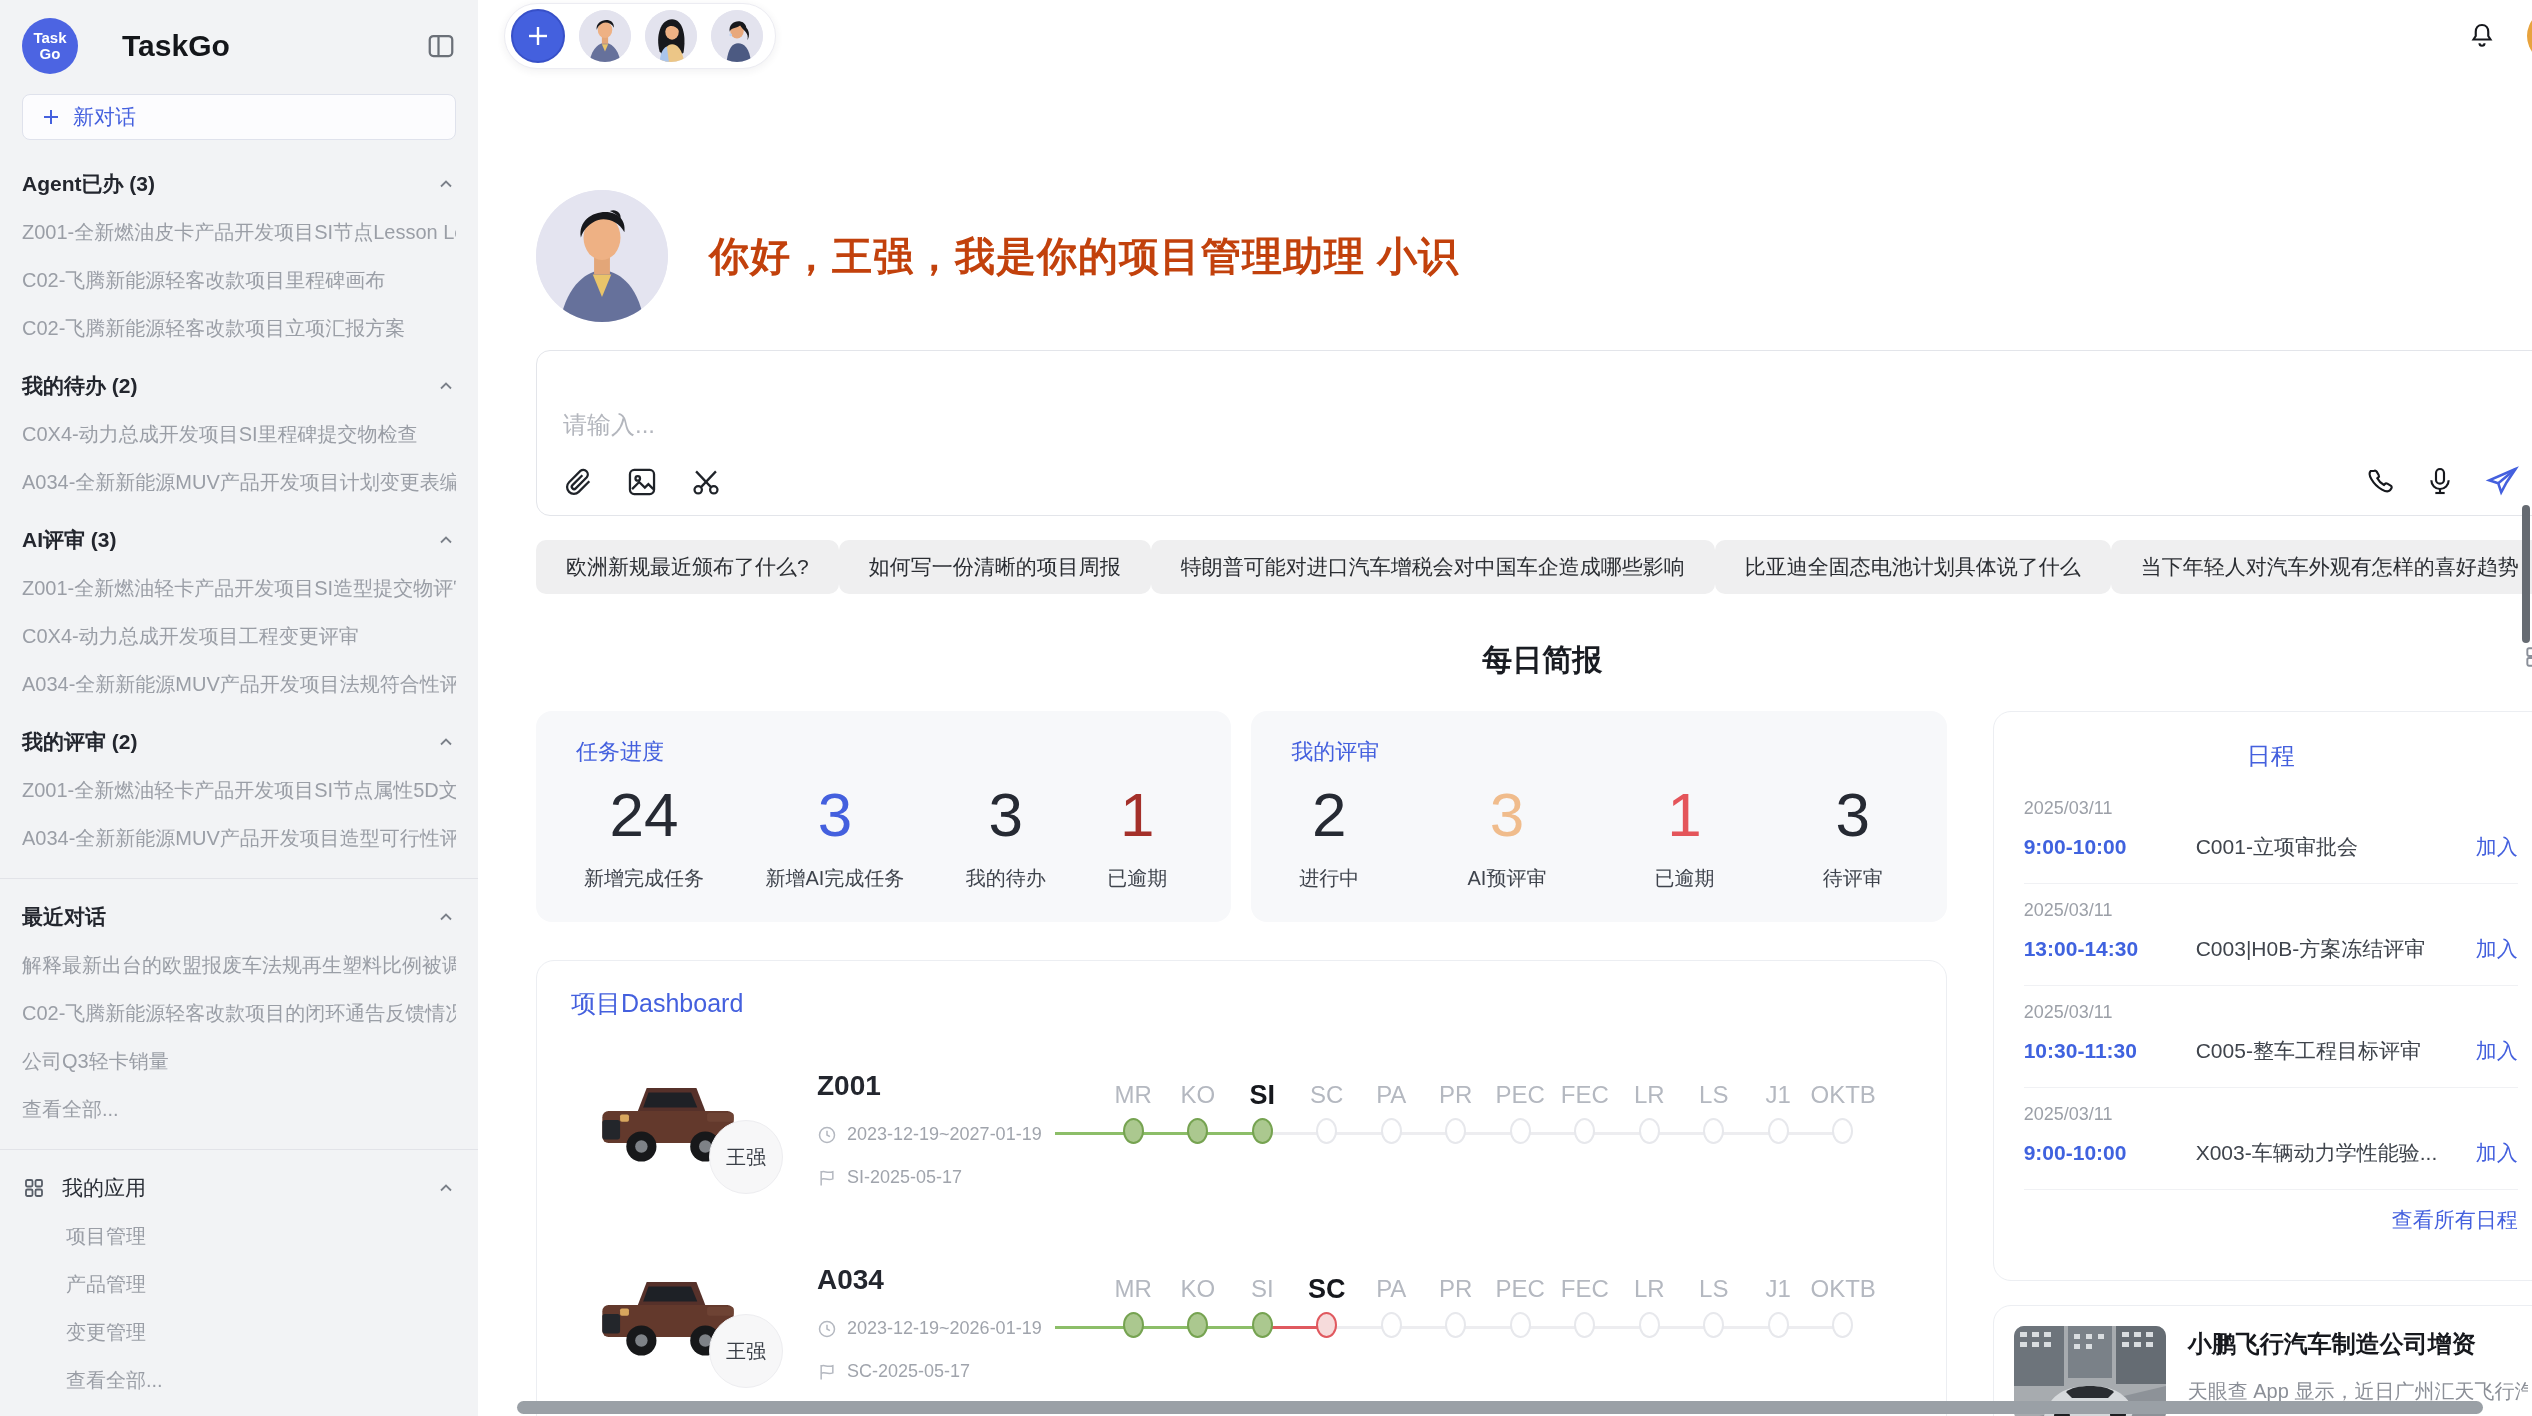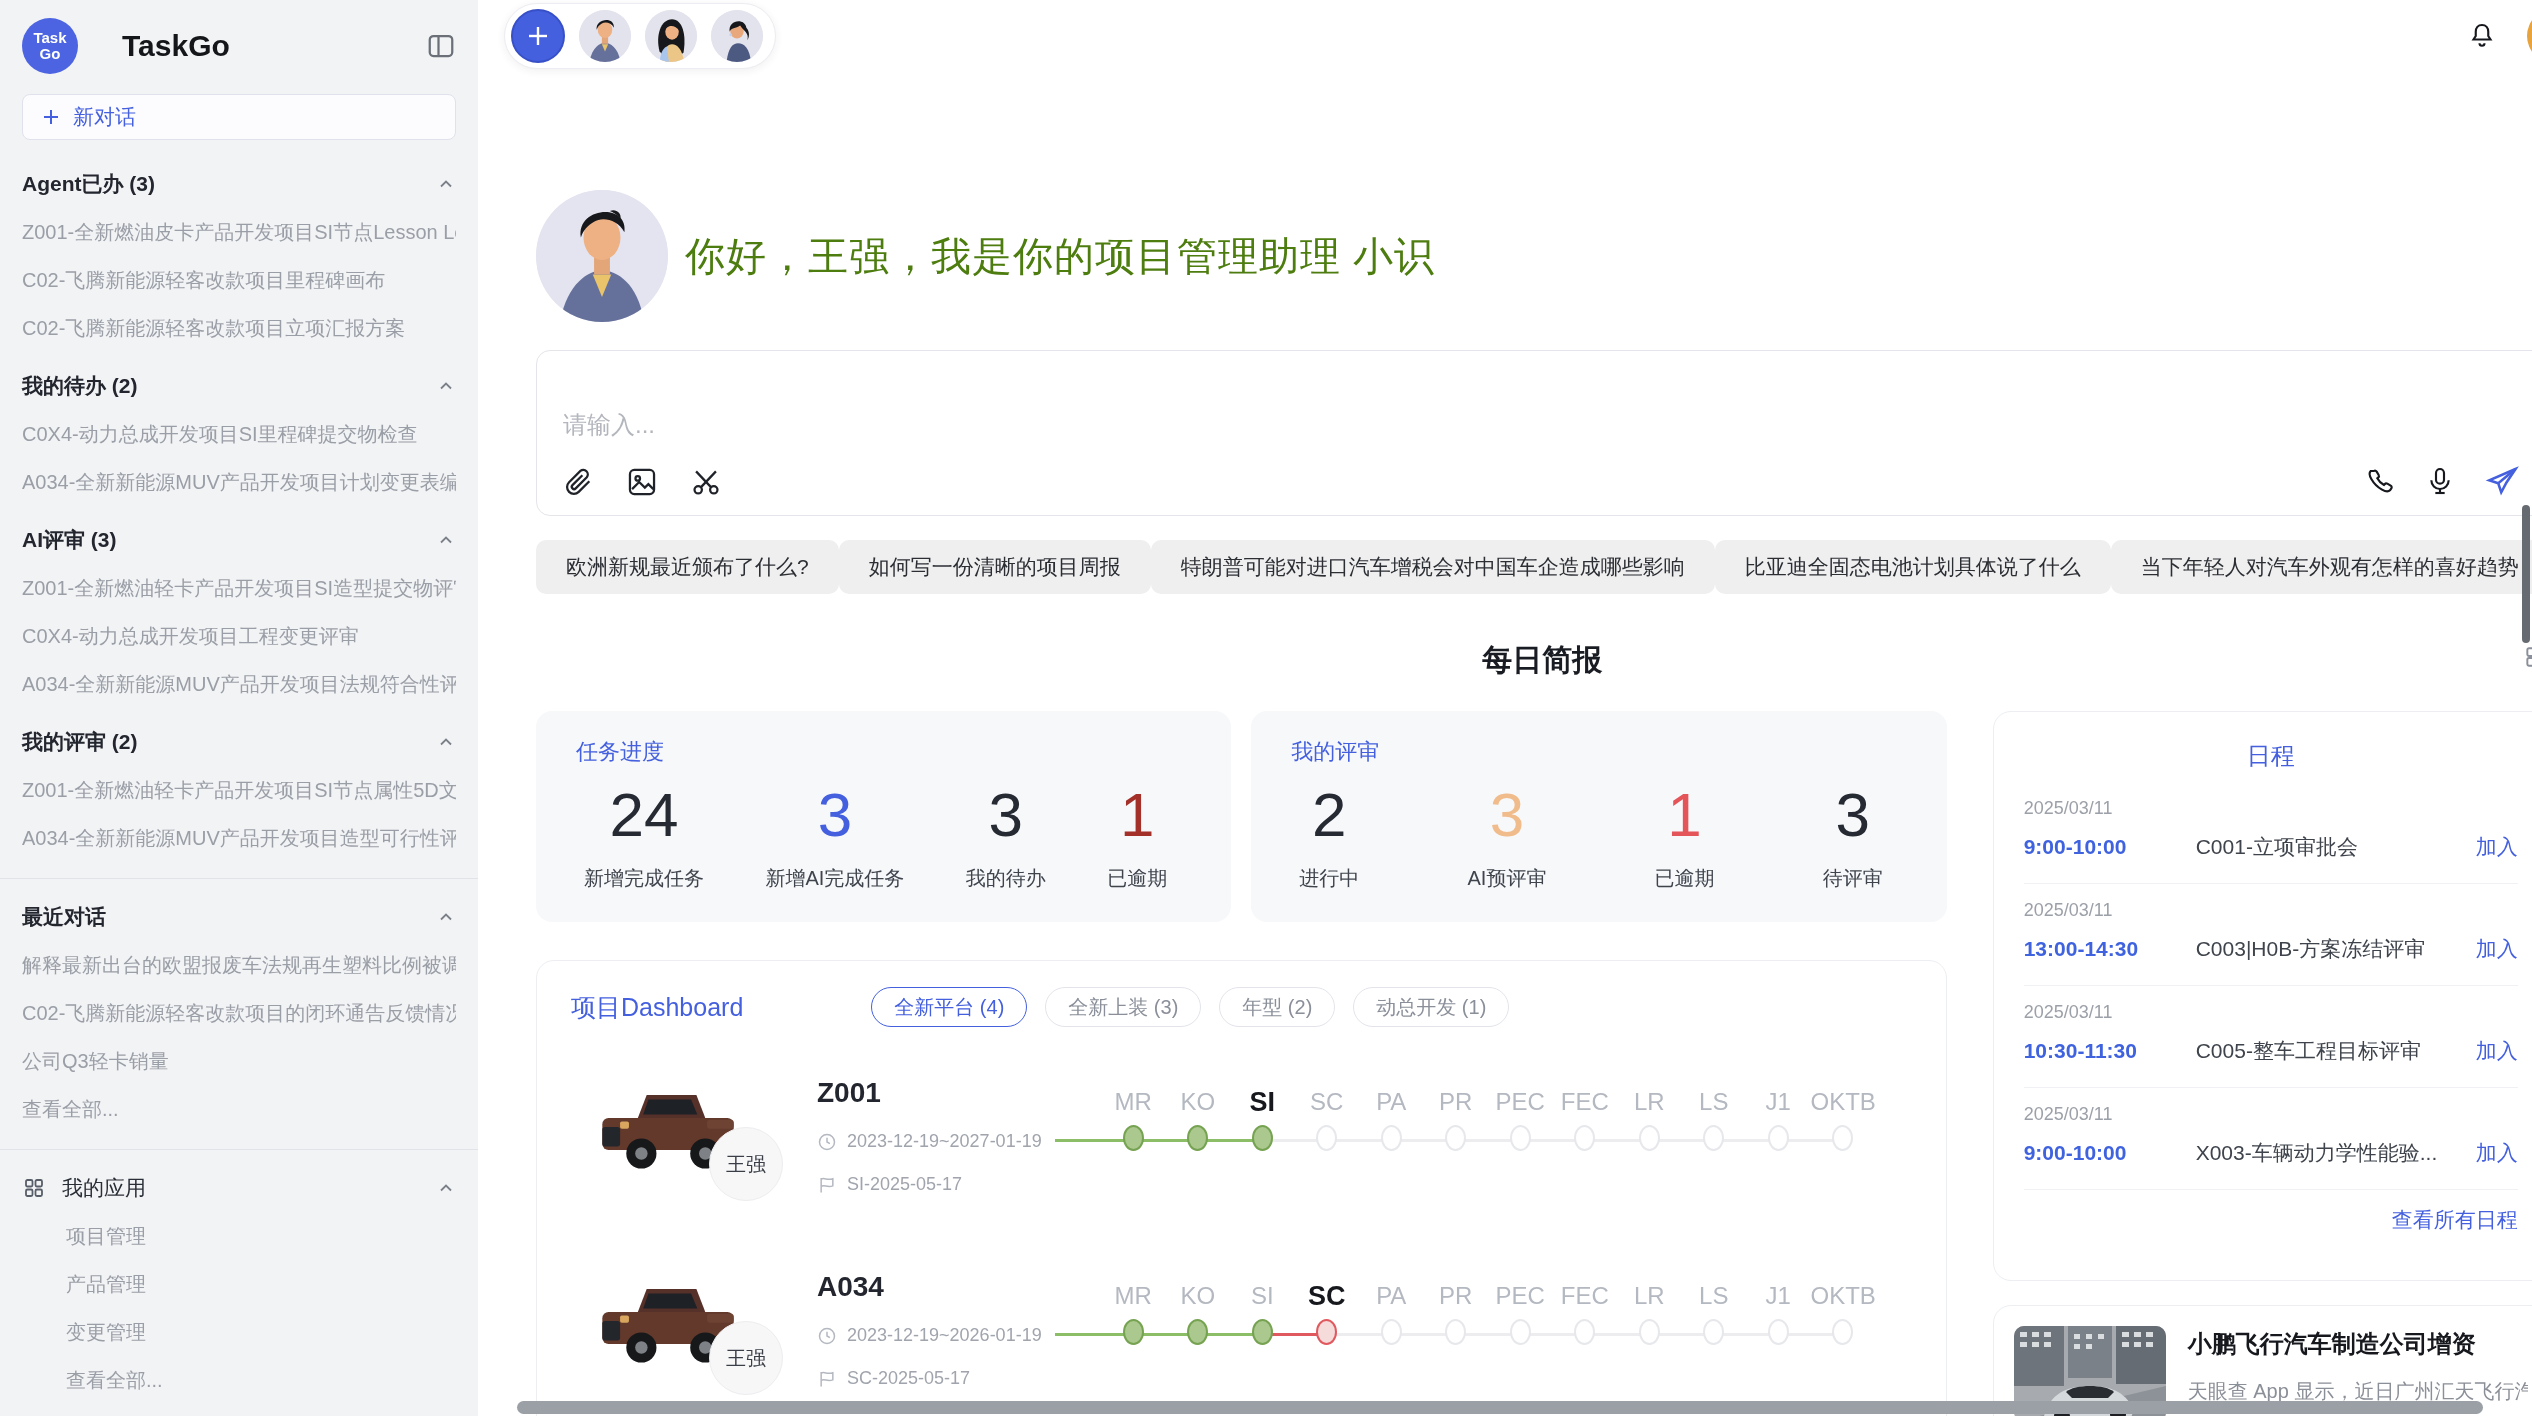--- a/index.html
+++ b/index.html
@@ -33,21 +33,21 @@
               display:flex; align-items:center; justify-content:center; cursor:pointer; }
   .mini-av { width:52px; height:52px; border-radius:50%; overflow:hidden; background:#e3e3ee; cursor:pointer; }
   .topbar-right { margin-left:auto; display:flex; align-items:center; gap:30px; }
   .user-badge { width:54px; height:54px; border-radius:50%; background:#e8a33d; color:#fff; font-size:20px;
                 display:flex; align-items:center; justify-content:center; cursor:pointer; }
 
   .content { flex:1; padding:0 58px; overflow:hidden; }
 
   .hero { display:flex; align-items:center; margin-top:118px; }
   .hero-av { width:132px; height:132px; border-radius:50%; overflow:hidden; background:#e4e4f0; }
-  .greeting { margin-left:17px; font-size:40px; font-weight:400; color:#4d7c0f; letter-spacing:1px; }
+  .greeting { margin-left:41px; font-size:40px; font-weight:700; color:#c2410c; letter-spacing:1px; }
 
   .composer { margin-top:28px; height:166px; border:1.6px solid #e3e5ea; border-radius:14px; position:relative; padding:58px 26px 0 26px; }
   .composer textarea { width:100%; border:none; outline:none; resize:none; background:transparent; font-size:24px; color:#1f2329;
                        font-family:inherit; height:60px; }
   .composer textarea::placeholder { color:#b3b6bd; }
   .comp-icons-l { position:absolute; left:24px; bottom:16px; display:flex; gap:30px; align-items:center; }
   .comp-icons-r { position:absolute; right:28px; bottom:16px; display:flex; gap:28px; align-items:center; }
 
   .chips { margin-top:24px; display:flex; justify-content:space-between; }
   .chip { background:#efeff0; border-radius:10px; height:54px; display:flex; align-items:center; padding:0 30px;
@@ -435,26 +435,20 @@
                   <div class="v" style="color: rgb(38, 42, 51);">3</div>
                   <div class="l">待评审</div>
                 </div>
               </div>
             </div>
           </div>
 
           <div class="dash-card">
             <div class="dash-head">
               <span class="dash-title">项目Dashboard</span>
-              <div class="dash-filters">
-                <div class="fchip active">全新平台 (4)</div>
-                <div class="fchip">全新上装 (3)</div>
-                <div class="fchip">年型 (2)</div>
-                <div class="fchip">动总开发 (1)</div>
-              </div>
             </div>
 
             <svg width="0" height="0" style="position:absolute">
               <symbol id="truck" viewBox="0 0 160 110">
                 <rect x="6" y="46" width="148" height="36" rx="7" fill="#63392c"></rect>
                 <path d="M46 46 L56 20 L112 20 L122 46 Z" fill="#56312a"></path>
                 <path d="M58 25 L106 25 L113 42 L52 42 Z" fill="#1e2126"></path>
                 <rect x="6" y="56" width="20" height="22" rx="3" fill="#23262b"></rect>
                 <rect x="26" y="50" width="10" height="8" rx="2" fill="#d8a65e"></rect>
                 <circle cx="50" cy="86" r="17" fill="#17181a"></circle>

